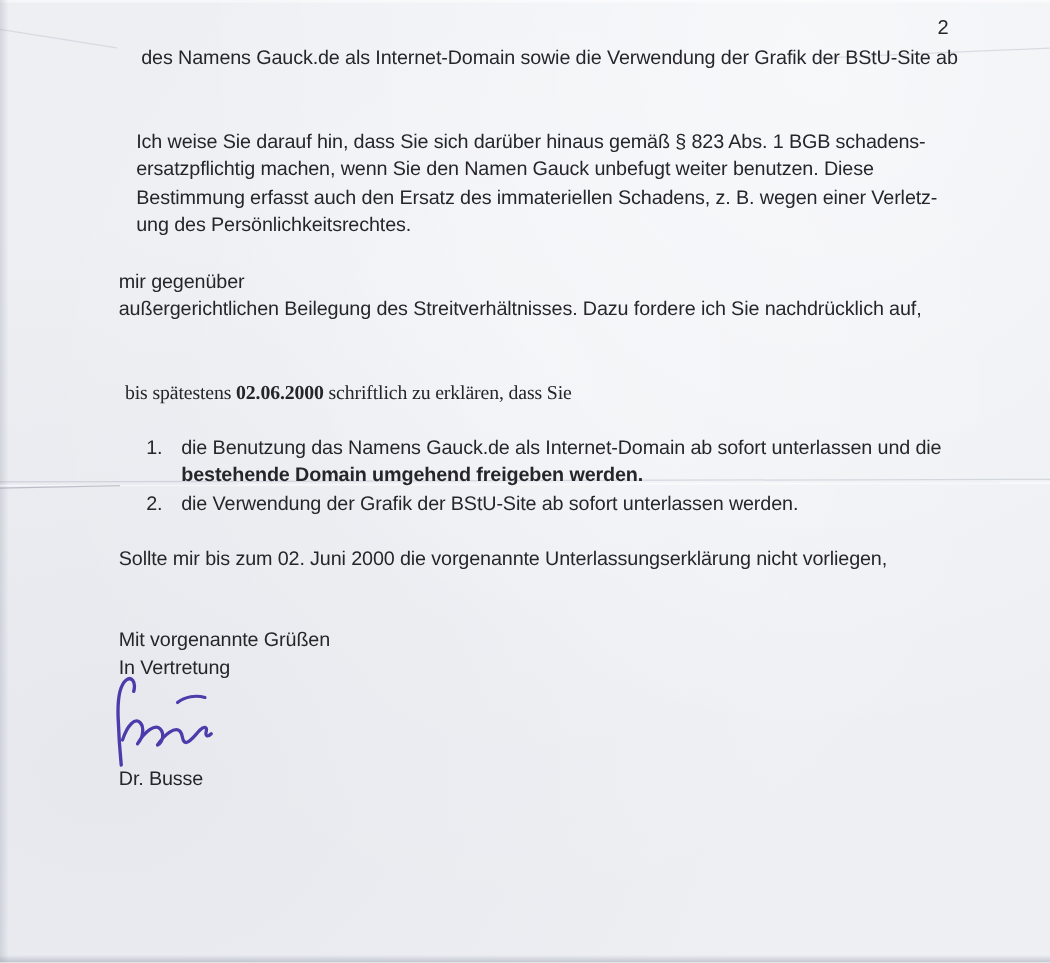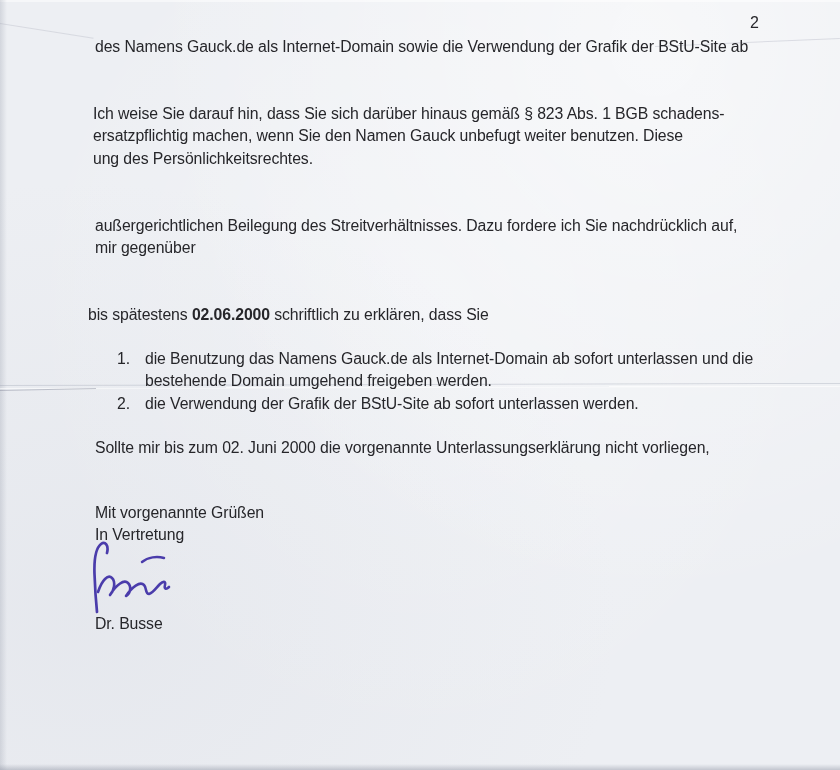--- a/index.html
+++ b/index.html
@@ -15,21 +15,21 @@
     font-size:15.8px;
     letter-spacing:-0.1px;
     line-height:22.4px;
   }
   .abs{position:absolute;white-space:nowrap;}
   .pagenum{font-size:16px;}
   .para div{height:22.4px;}
   .bold{font-weight:bold;}
   .list-row{display:flex;}
   .list-num{width:28px;flex:0 0 28px;}
-  .list-cont{padding-left:28px;}
+  .list-cont{padding-left:28px;font-weight:bold;}
   
   .edge-left{position:absolute;left:0;top:0;bottom:0;width:7px;
     background:linear-gradient(to right, rgba(150,156,170,0.30), rgba(150,156,170,0));pointer-events:none;}
   .edge-bottom{position:absolute;left:0;right:0;bottom:0;height:6px;
     background:linear-gradient(to bottom, rgba(140,146,160,0), rgba(130,136,152,0.40));pointer-events:none;}
   .edge-top{position:absolute;left:0;right:0;top:0;height:2px;background:rgba(255,255,255,0.5);pointer-events:none;}
   .crease-main{position:absolute;left:0;width:840px;top:384px;height:2px;
     border-top:1px solid rgba(146,152,168,0.30);
     box-shadow:0 1px 1px rgba(255,255,255,0.65);
     transform:rotate(-0.15deg);pointer-events:none;}
@@ -47,36 +47,37 @@
 <div class="edge-top"></div>
 <div class="edge-left"></div>
 <div class="edge-bottom"></div>
 <div class="crease-main"></div>
 <div class="crease-left-dash"></div>
 <div class="crease-topright"></div>
 <div class="crease-topleft"></div>
 
 <div class="abs pagenum" style="left:750px;top:12px;">2</div>
 
-<div class="abs para" style="left:95px;top:36px;">
+<div class="abs para" style="left:113px;top:36px;">
   <div>des Namens Gauck.de als Internet-Domain sowie die Verwendung der Grafik der BStU-Site ab</div>
 </div>
 
-<div class="abs para" style="left:93px;top:103px;">
+<div class="abs para" style="left:109px;top:103px;">
   <div>Ich weise Sie darauf hin, dass Sie sich darüber hinaus gemäß § 823 Abs. 1 BGB schadens-</div>
   <div>ersatzpflichtig machen, wenn Sie den Namen Gauck unbefugt weiter benutzen. Diese</div>
+  <div>Bestimmung erfasst auch den Ersatz des immateriellen Schadens, z. B. wegen einer Verletz-</div>
   <div>ung des Persönlichkeitsrechtes.</div>
 </div>
 
 <div class="abs para" style="left:95px;top:215px;">
+  <div>mir gegenüber</div>
   <div>außergerichtlichen Beilegung des Streitverhältnisses. Dazu fordere ich Sie nachdrücklich auf,</div>
-  <div>mir gegenüber</div>
 </div>
 
-<div class="abs" style="left:88px;top:304px;">
+<div class="abs" style="left:100px;top:304px;font-family:Liberation Serif, serif;">
   <span>bis spätestens </span><span class="bold">02.06.2000</span><span> schriftlich zu erklären, dass Sie</span>
 </div>
 
 <div class="abs" style="left:117px;top:348px;">
   <div class="list-row">
     <span class="list-num">1.</span>
     <span>die Benutzung das Namens Gauck.de als Internet-Domain ab sofort unterlassen und die</span>
   </div>
   <div class="list-cont">bestehende Domain umgehend freigeben werden.</div>
   <div class="list-row">

